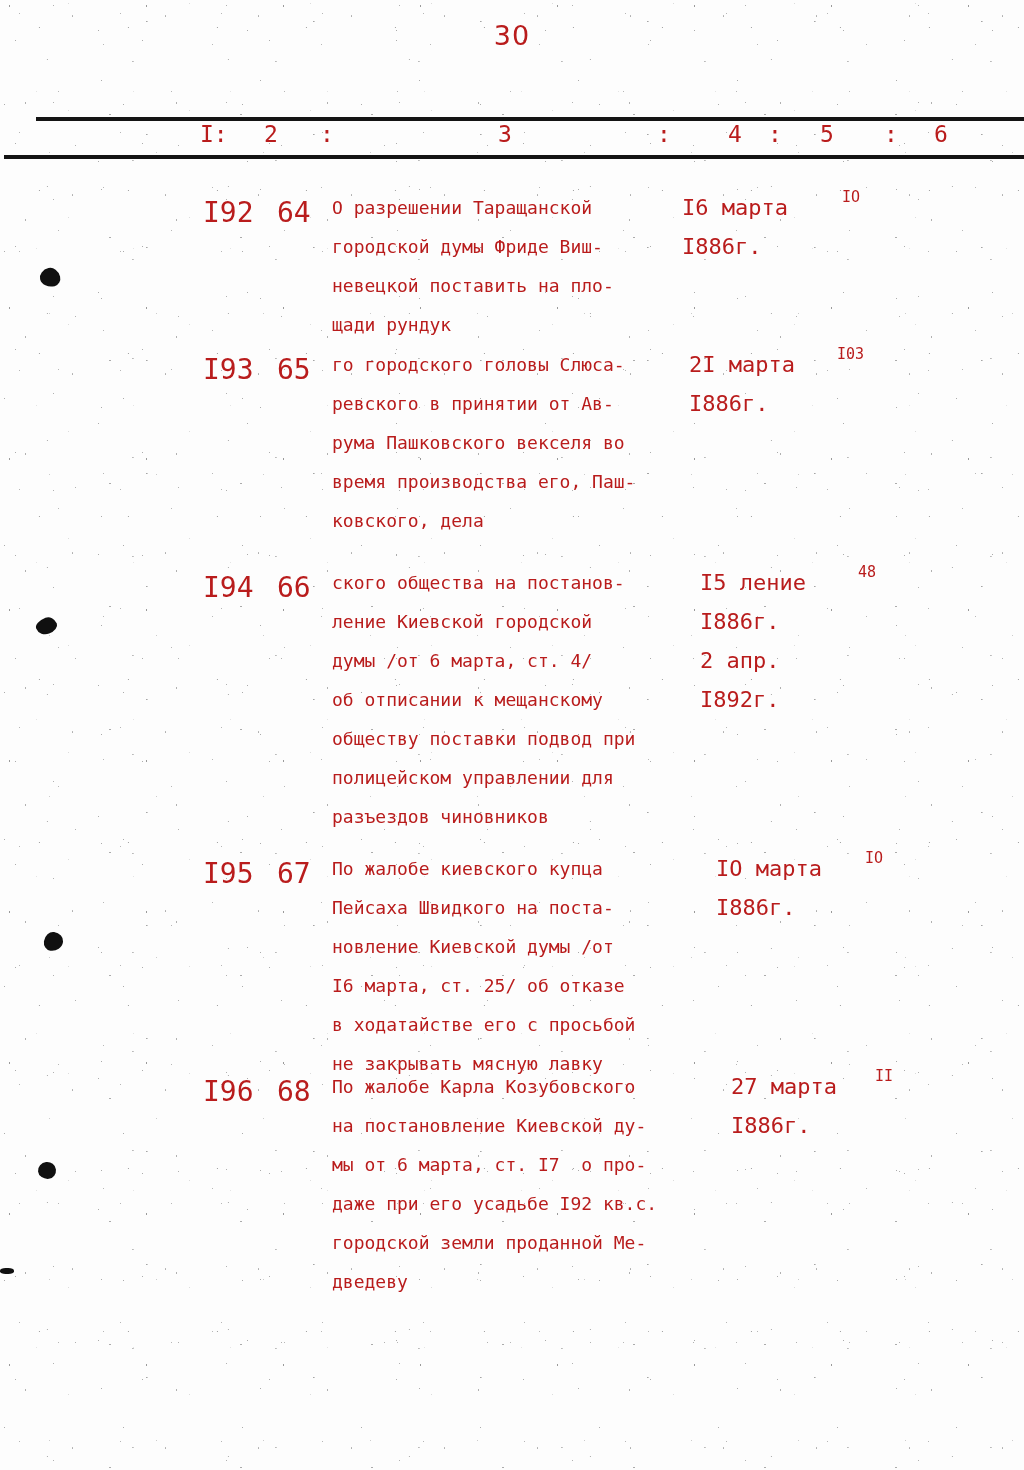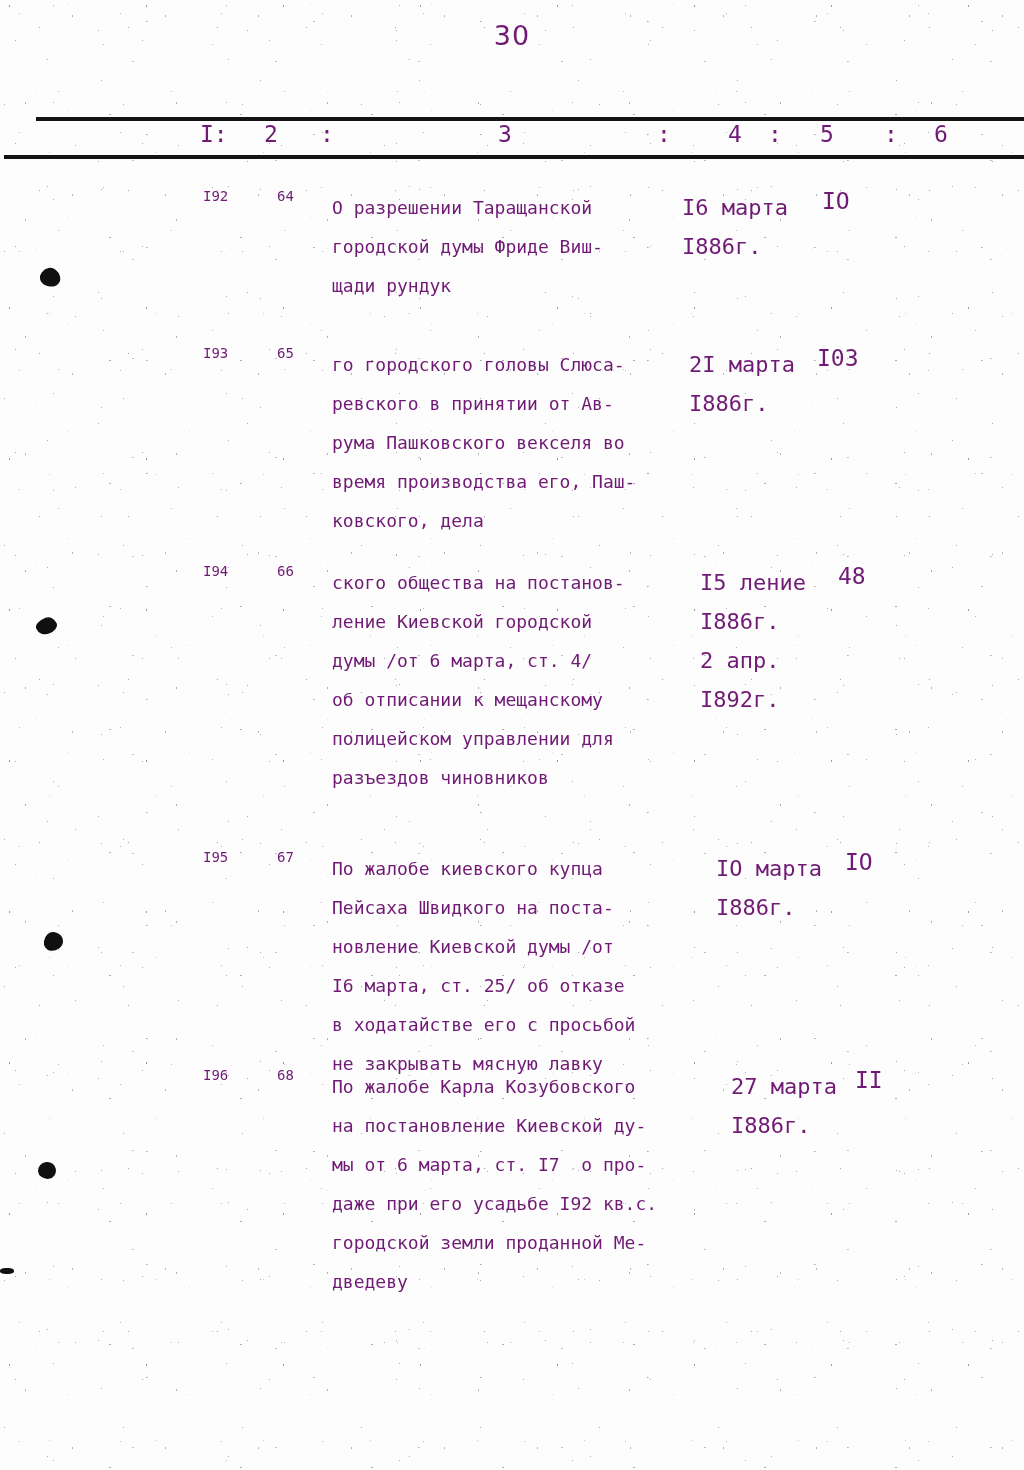--- a/index.html
+++ b/index.html
@@ -9,21 +9,21 @@
   }
   body {
     font-family: "DejaVu Sans Mono", "Liberation Mono", monospace;
   }
   #page {
     position: relative;
     width: 1024px;
     height: 1470px;
     background: #fdfdfd;
     overflow: hidden;
-    color: #701a75;
+    color: #b91c1c;
   }
 
   
   .grain {
     position: absolute;
     inset: 0;
     pointer-events: none;
     opacity: .55;
     background-image:
       radial-gradient(circle at 7% 4%,   rgba(40,40,40,.85) 0 .6px, transparent .7px),
@@ -100,22 +100,22 @@
 
   
   .entry {
     position: absolute;
     left: 0;
     width: 1024px;
   }
   .entry-num,
   .entry-subnum {
     position: absolute;
-    top: 0;
-    font-size: 14px;
+    top: 8px;
+    font-size: 28px;
     white-space: pre;
   }
   .entry-num    { left: 203px; }
   .entry-subnum { left: 277px; }
 
   .entry-desc {
     position: absolute;
     left: 332px;
     top: 0;
     width: 380px;
@@ -126,22 +126,23 @@
   .entry-date {
     position: absolute;
     top: 0;
     font-size: 22px;
     line-height: 39px;
     white-space: pre;
   }
   .entry-page {
     position: absolute;
     top: 0;
-    font-size: 23px;
-    white-space: pre;
+    font-size: 15px;
+    white-space: pre;
+    margin-left: 20px;
   }
   .entry-desc div,
   .entry-date div { height: 39px; }
 
   
   .blot {
     position: absolute;
     background: #101010;
   }
   .blot-a {
@@ -190,37 +191,37 @@
     <span class="ch4">4</span>
     <span class="chs3">:</span>
     <span class="ch5">5</span>
     <span class="chs4">:</span>
     <span class="ch6">6</span>
   </div>
 
   <div class="entry" style="top:188px">
     <span class="entry-num">I92</span>
     <span class="entry-subnum">64</span>
-    <div class="entry-desc"><div>О разрешении Таращанской</div><div>городской думы Фриде Виш-</div><div>щади рундук</div></div>
+    <div class="entry-desc"><div>О разрешении Таращанской</div><div>городской думы Фриде Виш-</div><div>невецкой поставить на пло-</div><div>щади рундук</div></div>
     <div class="entry-date" style="left:682px"><div>I6 марта</div><div>I886г.</div></div>
     <span class="entry-page" style="left:822px">IO</span>
   </div>
 
   <div class="entry" style="top:345px">
     <span class="entry-num">I93</span>
     <span class="entry-subnum">65</span>
     <div class="entry-desc"><div>го городского головы Слюса-</div><div>ревского в принятии от Ав-</div><div>рума Пашковского векселя во</div><div>время производства его, Паш-</div><div>ковского, дела</div></div>
     <div class="entry-date" style="left:689px"><div>2I марта</div><div>I886г.</div></div>
     <span class="entry-page" style="left:817px">I03</span>
   </div>
 
   <div class="entry" style="top:563px">
     <span class="entry-num">I94</span>
     <span class="entry-subnum">66</span>
-    <div class="entry-desc"><div>ского общества на постанов-</div><div>ление Киевской городской</div><div>думы /от 6 марта, ст. 4/</div><div>об отписании к мещанскому</div><div>полицейском управлении для</div><div>разъездов чиновников</div></div>
+    <div class="entry-desc"><div>ского общества на постанов-</div><div>ление Киевской городской</div><div>думы /от 6 марта, ст. 4/</div><div>об отписании к мещанскому</div><div>обществу поставки подвод при</div><div>полицейском управлении для</div><div>разъездов чиновников</div></div>
     <div class="entry-date" style="left:700px"><div>I5 ление</div><div>I886г.</div><div>2 апр.</div><div>I892г.</div></div>
     <span class="entry-page" style="left:838px">48</span>
   </div>
 
   <div class="entry" style="top:849px">
     <span class="entry-num">I95</span>
     <span class="entry-subnum">67</span>
     <div class="entry-desc"><div>По жалобе киевского купца</div><div>Пейсаха Швидкого на поста-</div><div>новление Киевской думы /от</div><div>I6 марта, ст. 25/ об отказе</div><div>в ходатайстве его с просьбой</div><div>не закрывать мясную лавку</div></div>
     <div class="entry-date" style="left:716px"><div>IO марта</div><div>I886г.</div></div>
     <span class="entry-page" style="left:845px">IO</span>

